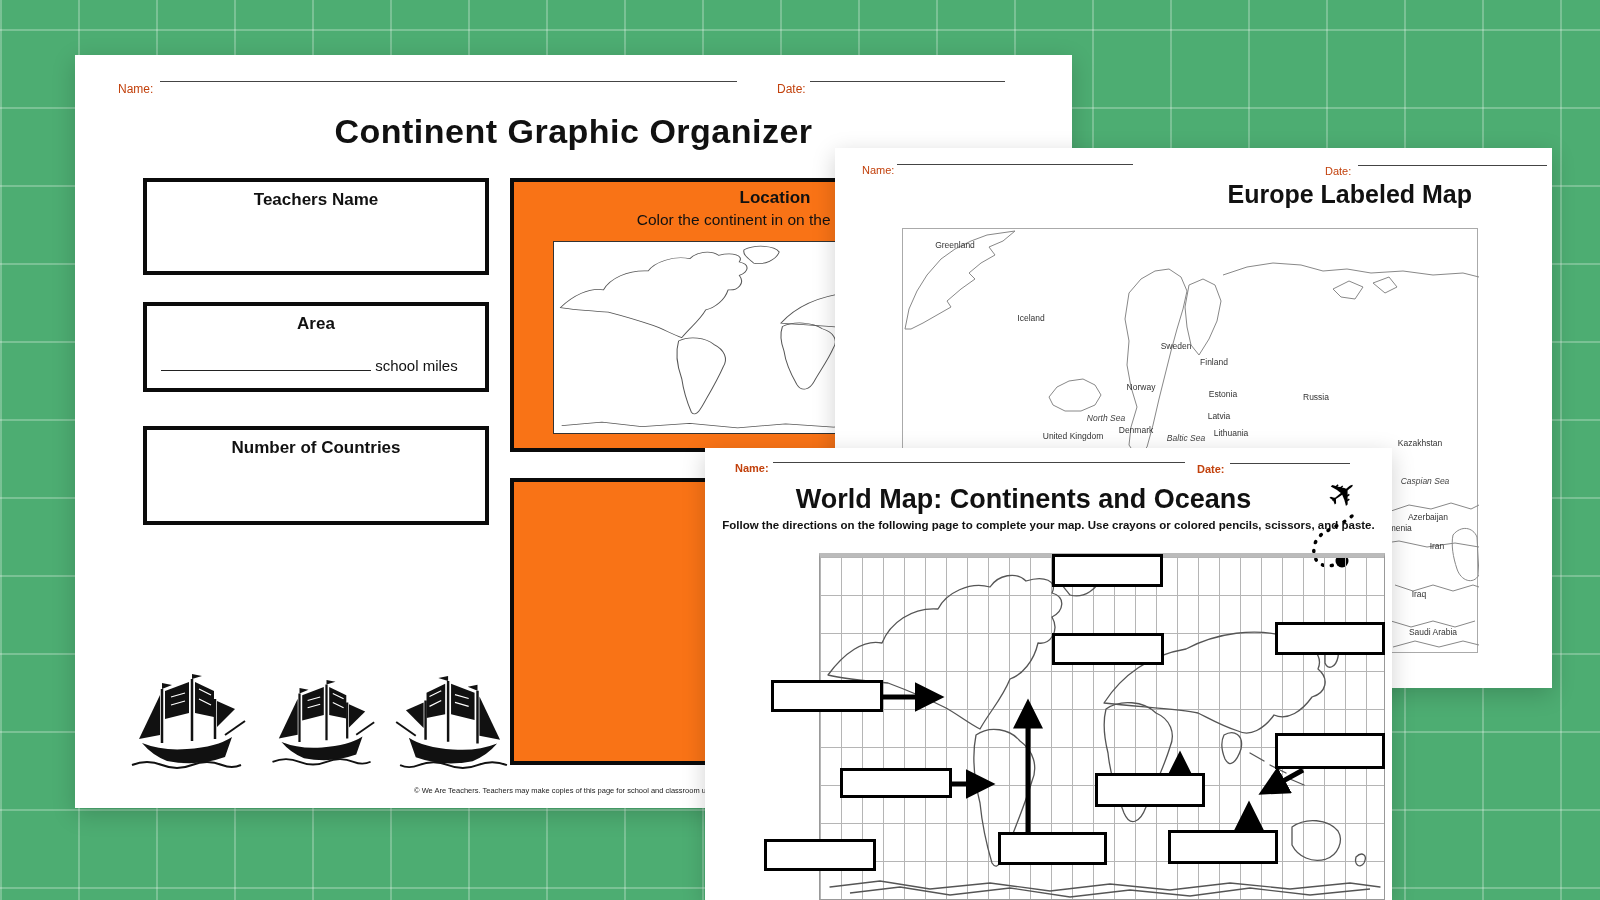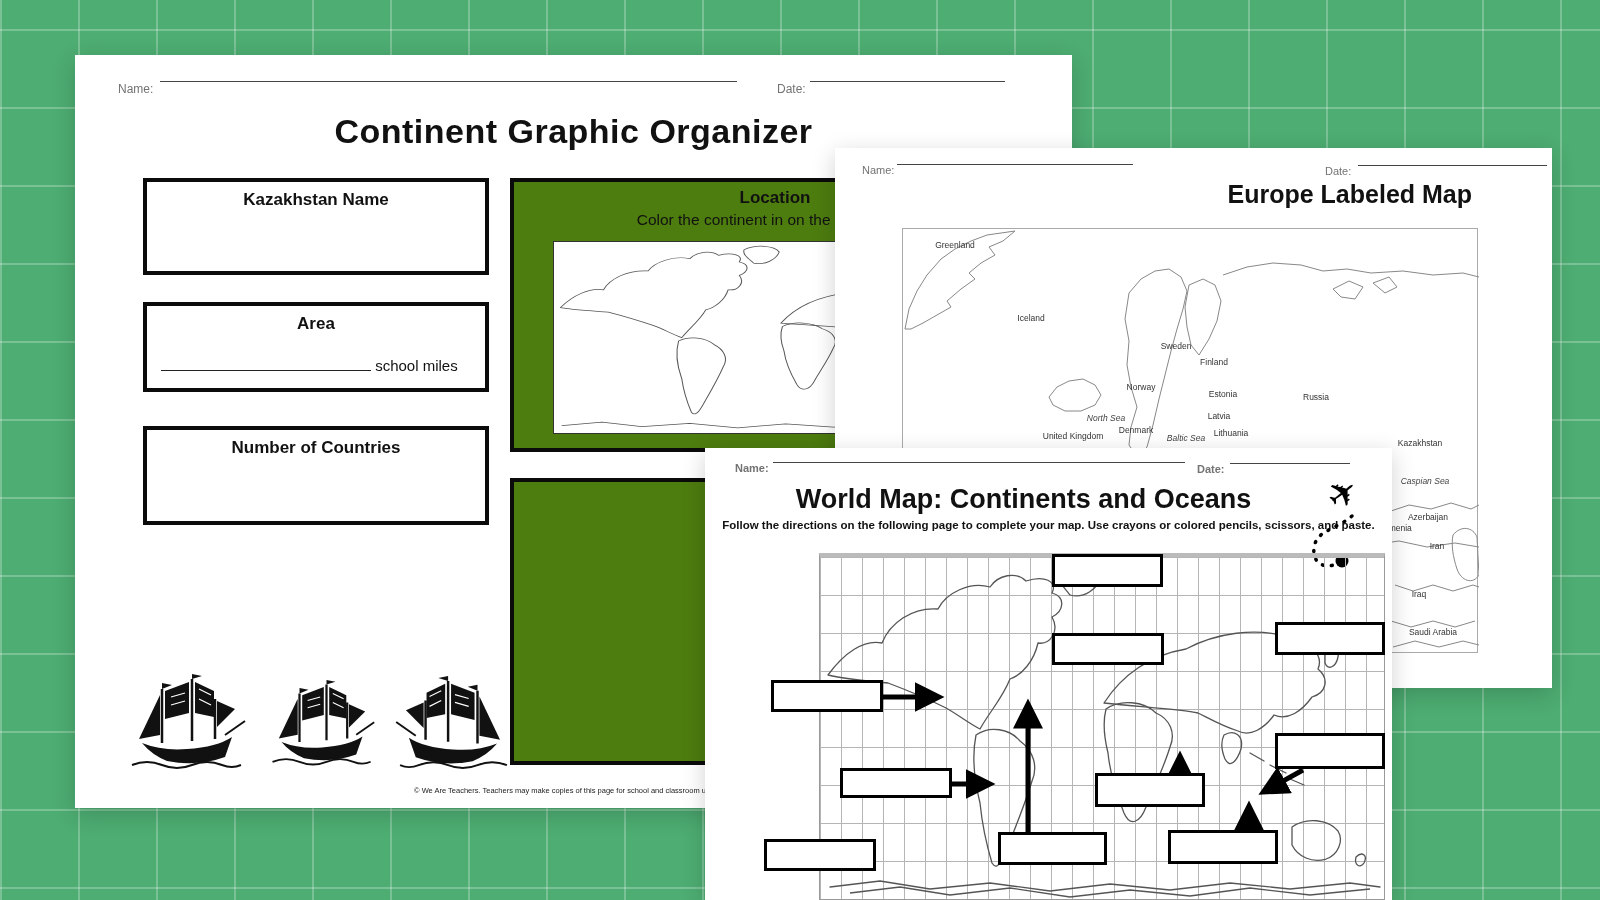--- a/index.html
+++ b/index.html
@@ -16,31 +16,31 @@
   }
   .sheet {
     position:absolute; background:#fff;
     box-shadow:0 6px 22px rgba(0,0,0,.18);
   }
   #sheet-continent { left:75px; top:55px; width:997px; height:753px; z-index:1; }
   #sheet-europe    { left:835px; top:148px; width:717px; height:540px; z-index:2; }
   #sheet-world     { left:705px; top:448px; width:687px; height:452px; z-index:3; }
 
   .abs { position:absolute; }
-  .namedate-label { font-size:12px; color:#737373; }
+  .namedate-label { font-size:12px; color:#c2410c; }
   .writeline { border-bottom:1.5px solid #444; position:absolute; }
 
   
   .cs-title { left:0; right:0; top:57px; text-align:center; font-size:34px; font-weight:bold; letter-spacing:.5px; }
   .field-box {
     position:absolute; left:68px; width:346px; border:4px solid #0b0b0b; background:#fff;
     text-align:center; padding-top:8px; font-weight:bold; font-size:17px;
   }
   .right-box {
-    position:absolute; left:435px; width:530px; border:4px solid #0b0b0b; background:#4d7c0f;
+    position:absolute; left:435px; width:530px; border:4px solid #0b0b0b; background:#f97316;
     text-align:center; font-size:17px;
   }
   .area-line-row { position:absolute; left:14px; bottom:14px; font-weight:normal; font-size:15px; }
   .loc-sub { font-size:15.5px; font-weight:normal; margin-top:3px; }
   .map-frame { position:absolute; border:1.5px solid #333; background:#fff; }
   .cs-footer { left:0; width:980px; top:731px; text-align:center; font-size:7.5px; color:#222; }
   .ship { position:absolute; }
 
   
   .eu-title { left:0; right:80px; top:32px; text-align:right; font-size:25px; font-weight:bold; }
@@ -98,21 +98,21 @@
 
 <div class="sheet" id="sheet-continent">
   <span class="abs namedate-label" style="left:43px; top:27px;">Name:</span>
   <div class="writeline" style="left:85px; top:26px; width:577px;"></div>
   <span class="abs namedate-label" style="left:702px; top:27px;">Date:</span>
   <div class="writeline" style="left:735px; top:26px; width:195px;"></div>
 
   <div class="abs cs-title">Continent Graphic Organizer</div>
 
   <div class="field-box" style="top:123px; height:97px;">
-    <span>Kazakhstan Name</span>
+    <span>Teachers Name</span>
   </div>
 
   <div class="field-box" style="top:247px; height:90px;">
     <span>Area</span>
     <div class="area-line-row">
       <span style="display:inline-block; width:210px; border-bottom:1.5px solid #222;"></span>
       <span>school miles</span>
     </div>
   </div>
 

